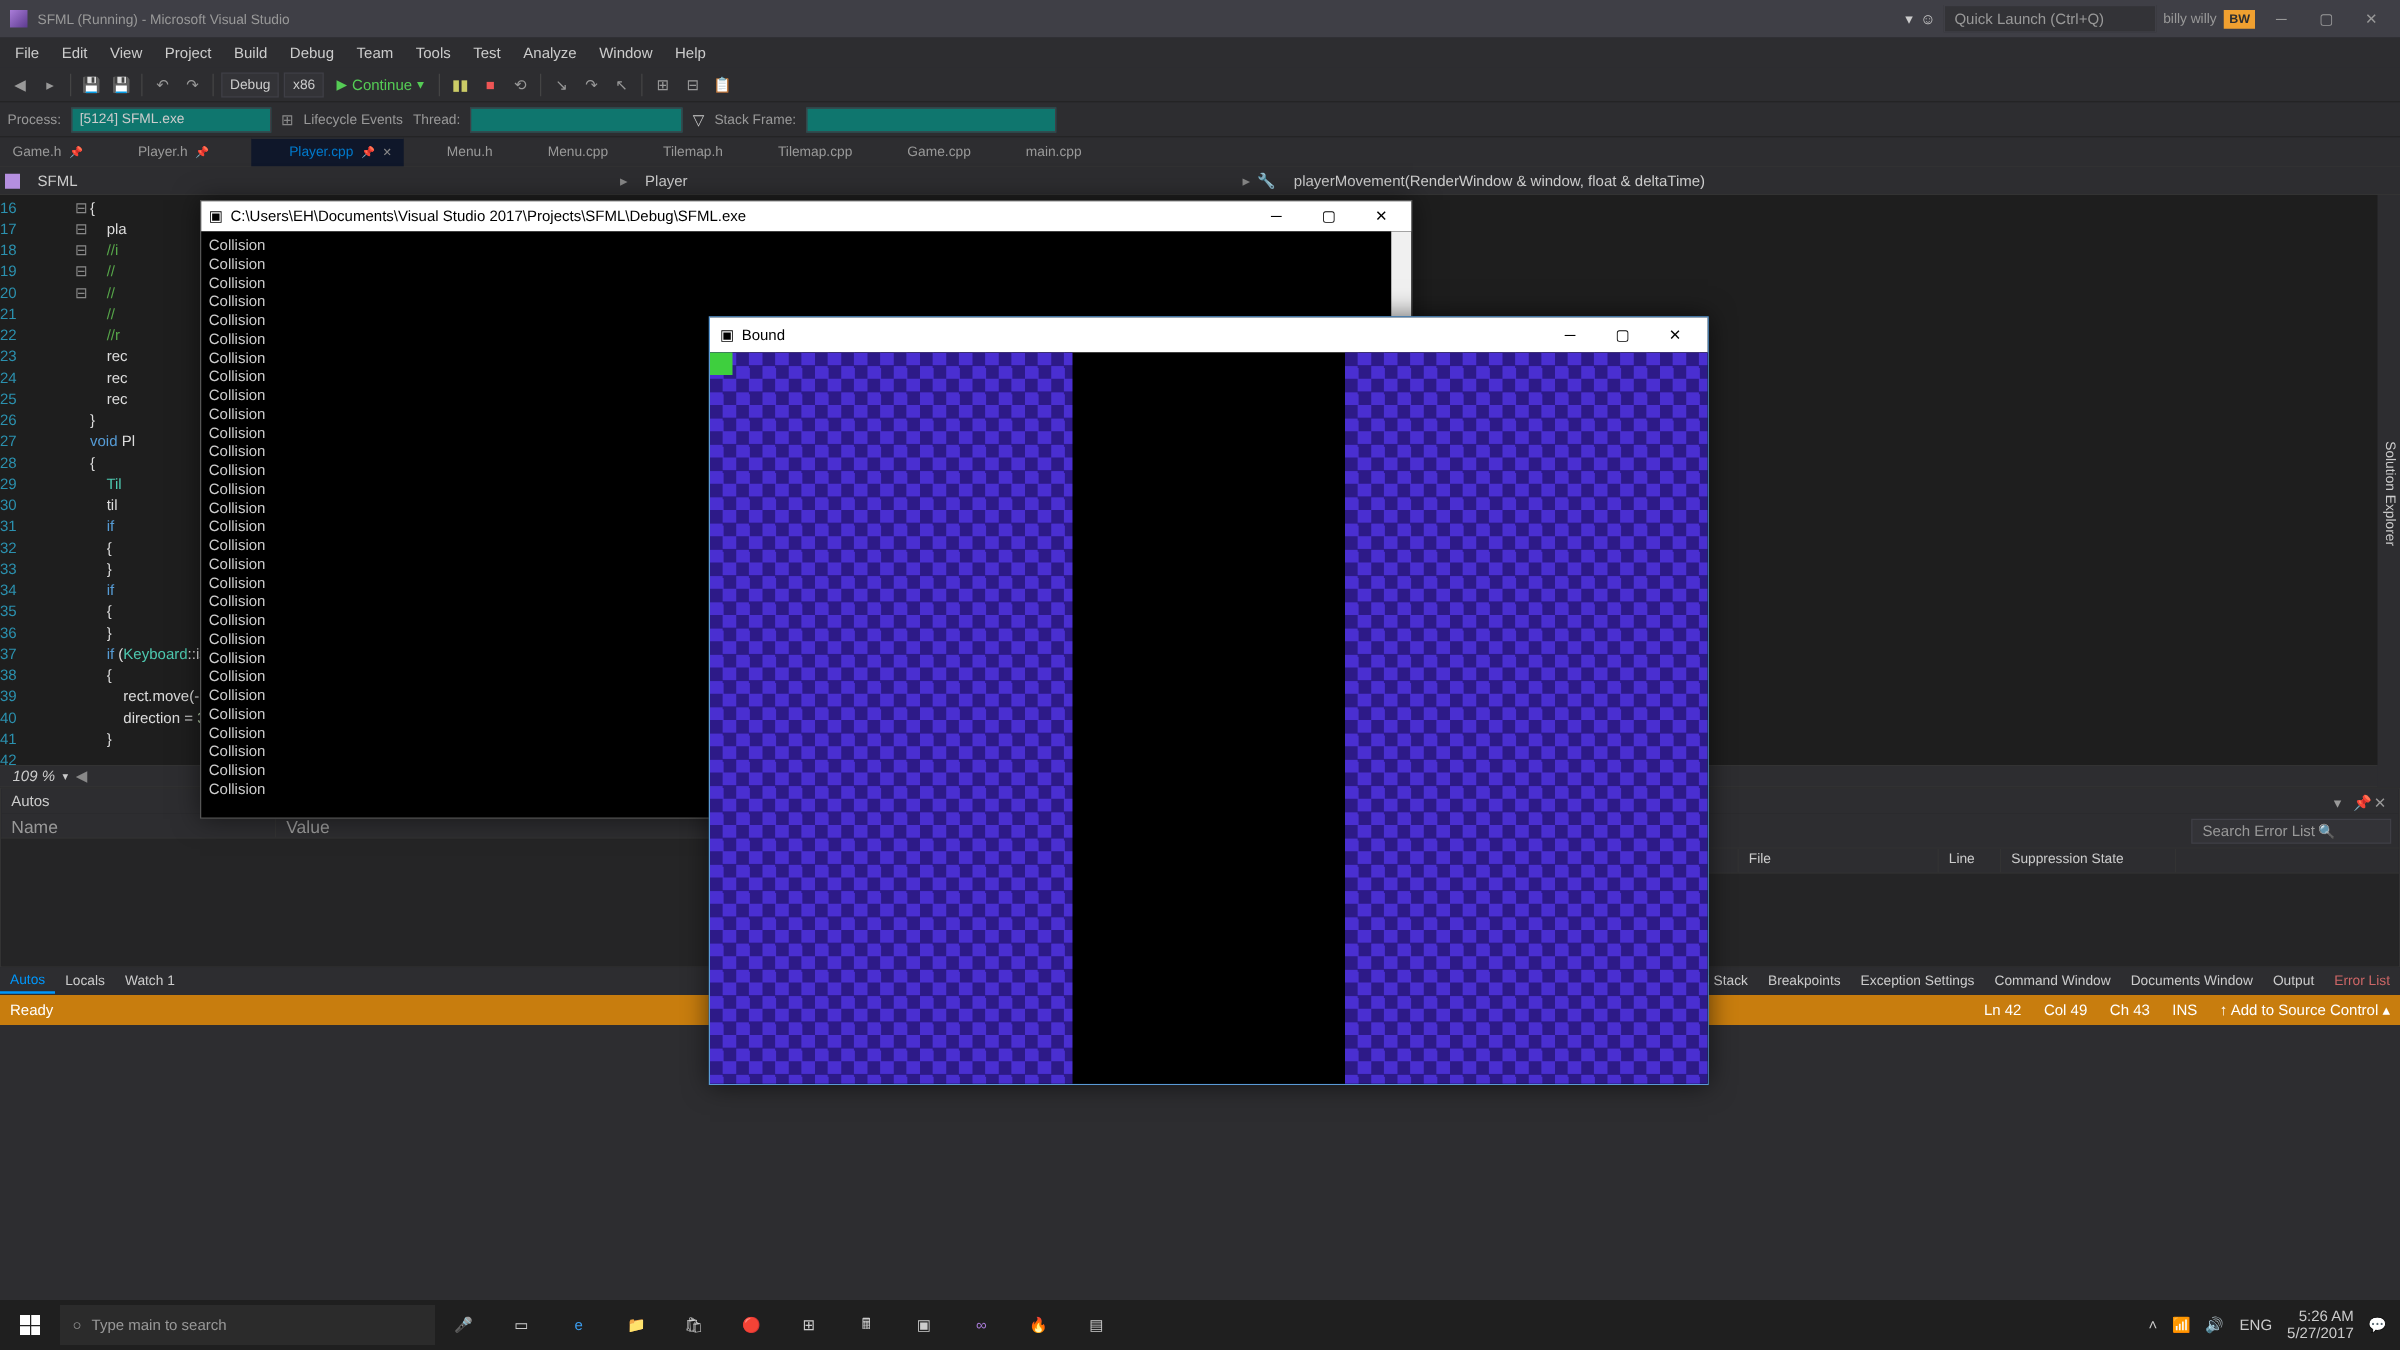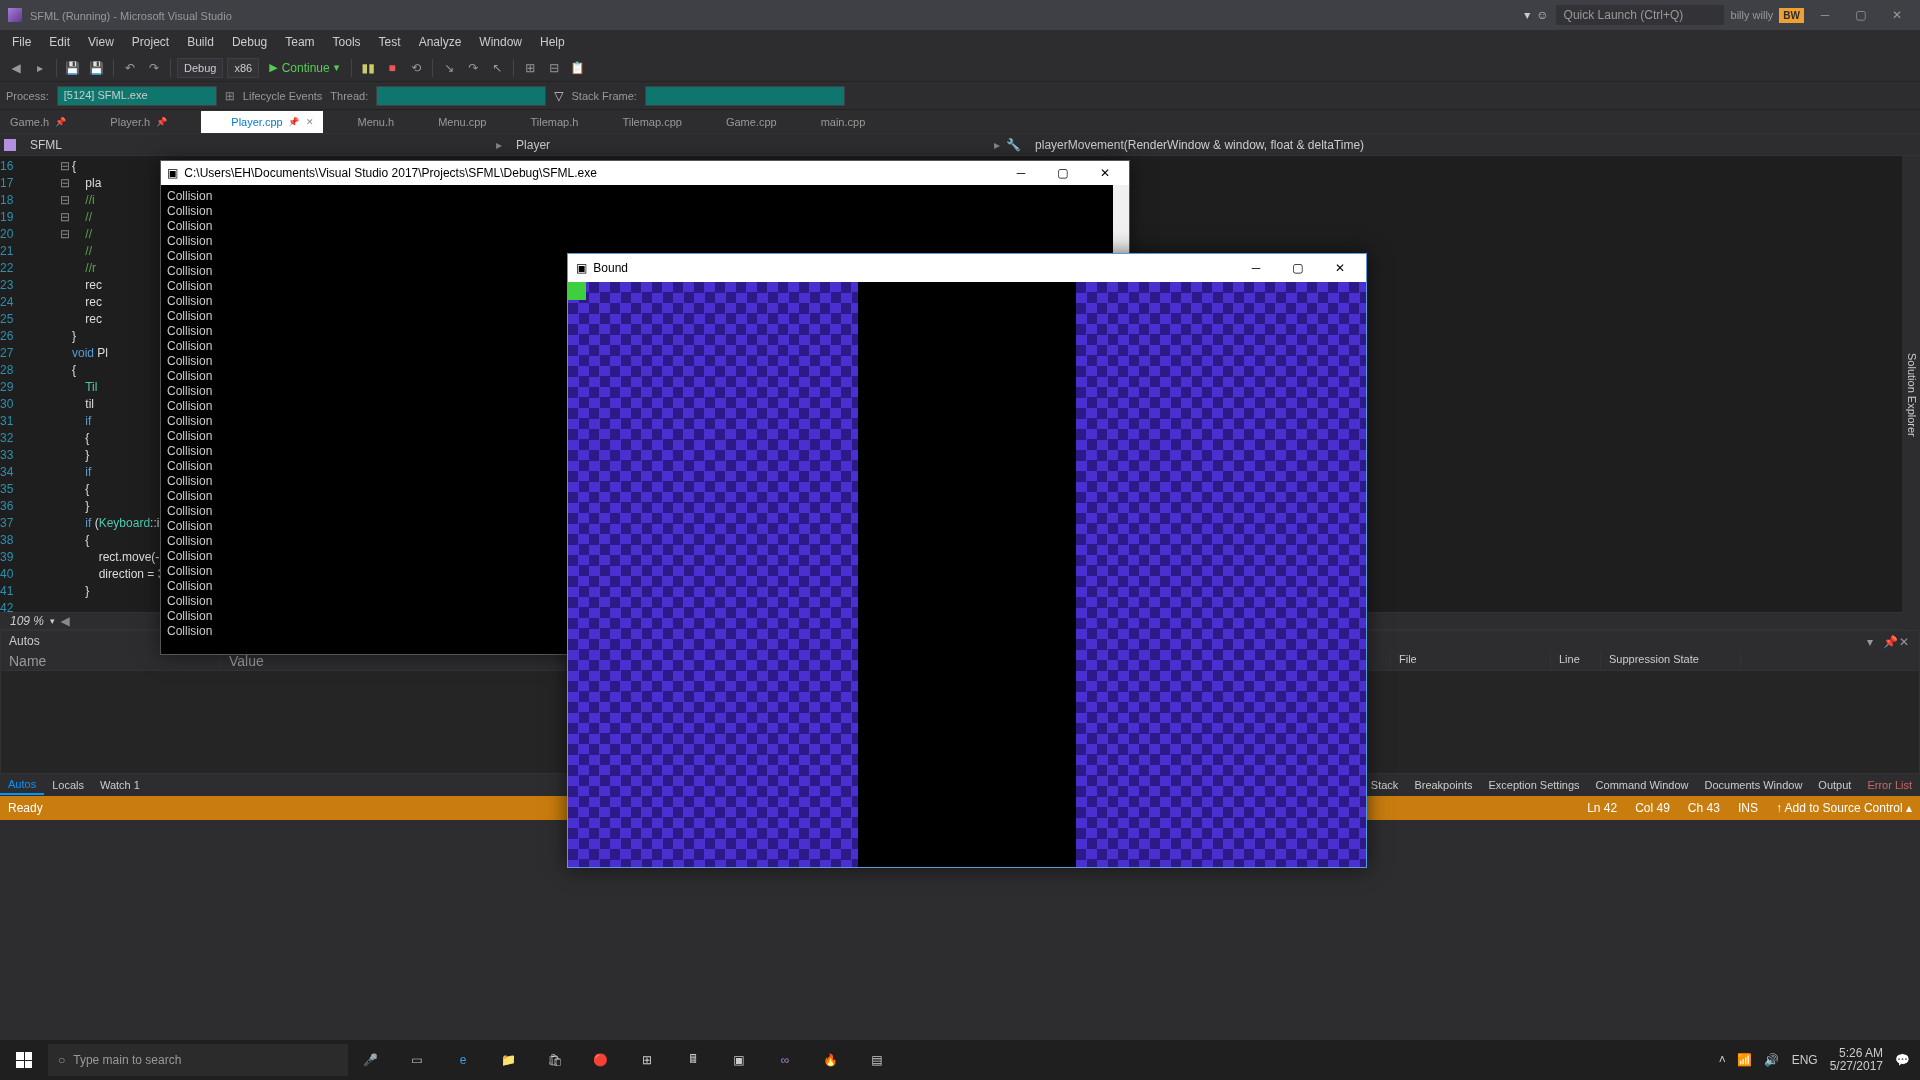--- a/index.html
+++ b/index.html
@@ -18,21 +18,21 @@
 .toolbar1 { height: 28px; background: #2d2d30; display: flex; align-items: center; padding: 2px 6px; gap: 4px; border-bottom: 1px solid #222; }
 .tb-btn { width: 20px; height: 20px; display: flex; align-items: center; justify-content: center; color: #999; }
 .tb-sep { width: 1px; height: 18px; background: #444; margin: 0 2px; }
 .tb-combo { background: #333337; border: 1px solid #3f3f46; padding: 2px 6px; color: #ccc; font-size: 11px; height: 20px; display: flex; align-items: center; }
 .continue-btn { color: #55cc55; display: flex; align-items: center; gap: 4px; padding: 2px 6px; font-size: 11px; }
 .toolbar2 { height: 28px; background: #2d2d30; display: flex; align-items: center; padding: 2px 6px; gap: 8px; border-bottom: 1px solid #222; }
 .tb-label { color: #999; font-size: 11px; }
 .tb-input { background: #0f766e; border: 1px solid #3f3f46; padding: 2px 6px; color: #ccc; font-size: 11px; height: 20px; }
 .editor-tabs { height: 24px; background: #2d2d30; display: flex; align-items: flex-end; border-bottom: 1px solid #333; gap: 24px; }
 .etab { padding: 5px 10px; color: #999; font-size: 11px; display: flex; align-items: center; gap: 6px; }
-.etab.active { background: #ffffff; color: #fff; border-top: 1px solid #333; padding-left: 30px; }
+.etab.active { background: #0f172a; color: #fff; border-top: 1px solid #333; padding-left: 30px; }
 .etab .pin, .etab .closex { font-size: 9px; color: #888; }
 .etab.blue { color: #007acc; }
 .breadcrumb { height: 22px; background: #2d2d30; display: flex; align-items: center; gap: 6px; padding: 0 4px; font-size: 11px; border-bottom: 1px solid #333; }
 .bc-icon { width: 12px; height: 12px; background: #b58fe0; }
 .bc-item { color: #ccc; padding: 2px 8px; }
 .bc-arrow { color: #888; }
 .main-area { display: flex; height: 456px; }
 .code-editor { flex: 1; background: #1e1e1e; position: relative; display: flex; overflow: hidden; }
 .gutter { width: 58px; background: #1e1e1e; text-align: left; padding: 2px 8px 2px 0; color: #2b91af; font-family: Consolas, monospace; font-size: 13px; line-height: 17px; }
 .code { flex: 1; padding: 2px 0; font-family: Consolas, monospace; font-size: 13px; line-height: 17px; position: relative; }
@@ -324,20 +324,26 @@
     <div class="panel-body"></div>
   </div>
   <div class="panel" style="flex:1;">
     <div class="panel-title" style="justify-content:flex-end;">
       <div class="panel-icons">
         <span class="small-icon">▾</span>
         <span class="small-icon">📌</span>
         <span class="small-icon">✕</span>
       </div>
     </div>
+    <div class="el-tabs">
+      <span>ages</span>
+      <span style="color:#888;">▦</span>
+      <div class="el-select">Build + IntelliSense</div>
+      <div class="search-err"><span>Search Error List</span> 🔍</div>
+    </div>
     <div class="el-head" id="el-head">
         <div style="width:30px"></div>
         <div style="width:60px">Code</div>
         <div style="width:220px">Description</div>
         <div style="width:120px">Project</div>
         <div style="width:160px">File</div>
         <div style="width:50px">Line</div>
         <div style="width:140px">Suppression State</div>
       </div>
     <div class="panel-body"></div>

